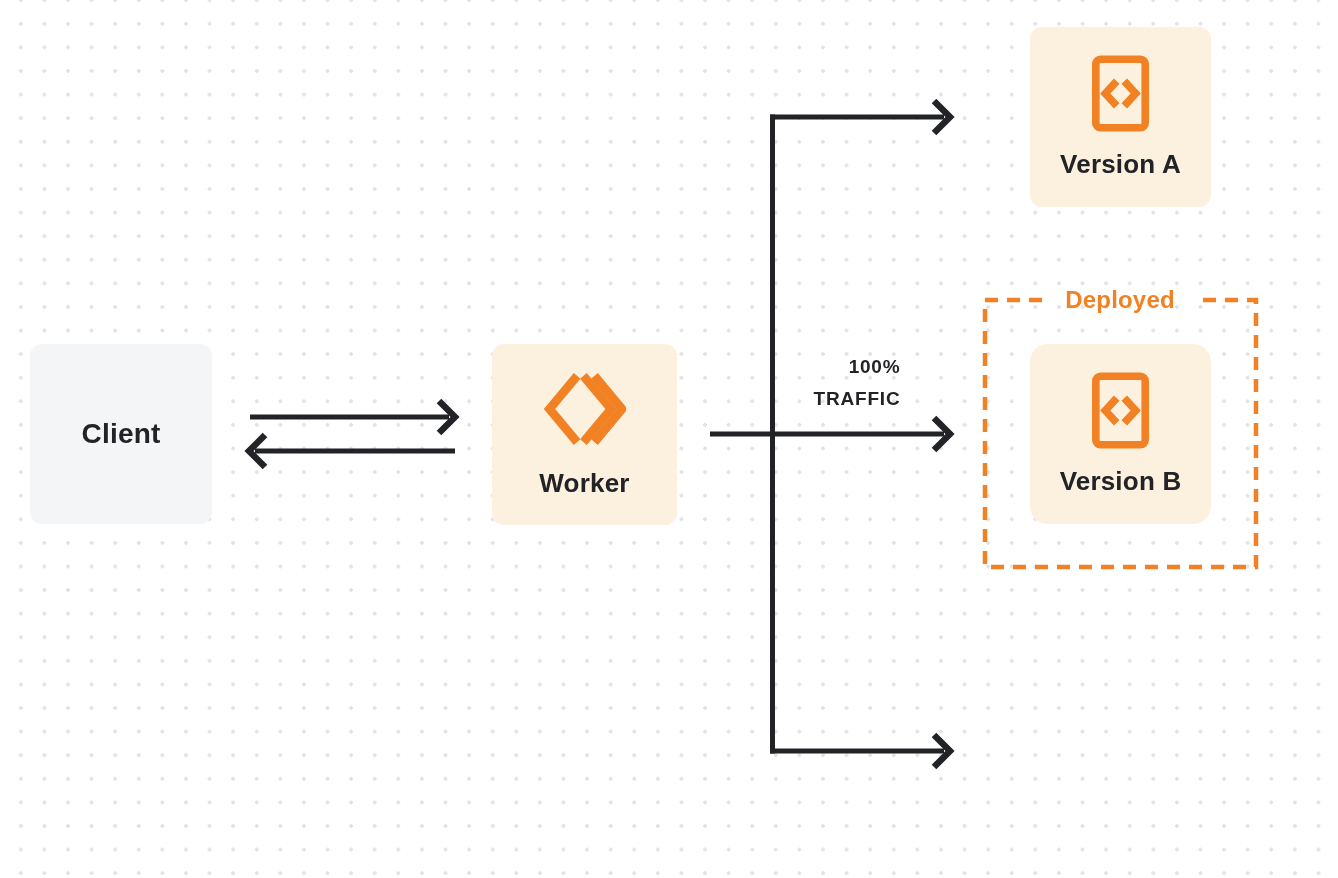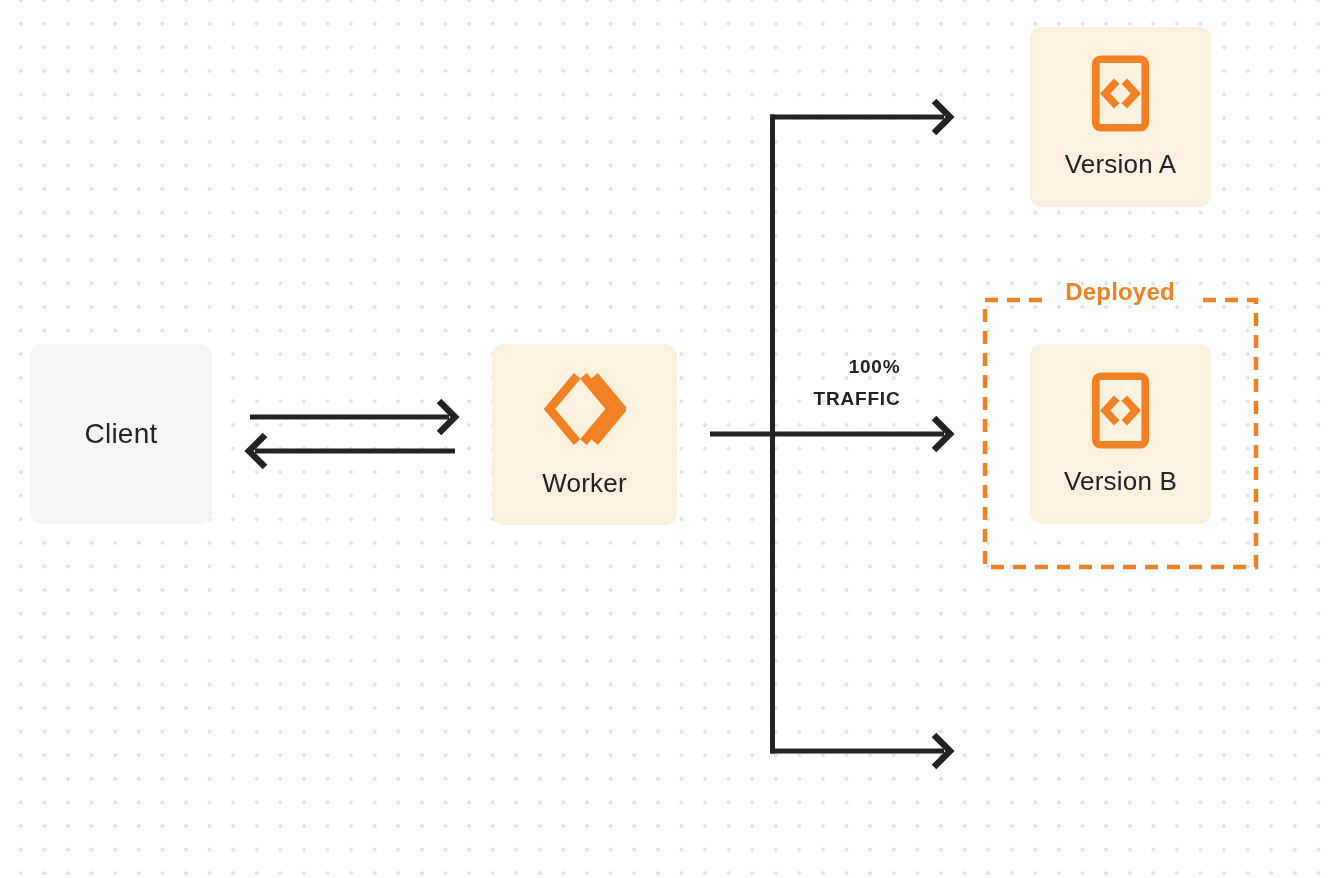--- a/index.html
+++ b/index.html
@@ -46,29 +46,29 @@
     position: absolute;
     border-radius: 12px;
     display: flex;
     flex-direction: column;
     align-items: center;
     justify-content: center;
   }
   .node-peach { background: var(--node_peach_bg); }
   .node-gray  { background: var(--client_bg); }
   .node-label {
-    font-weight: 400;
+    font-weight: 700;
     color: var(--ink);
     letter-spacing: 0.2px;
   }
   .client-node  { left: 30px;  top: 344px; width: 182px; height: 180px; }
   .worker-node  { left: 492px; top: 344px; width: 185px; height: 181px; gap: 20px; }
   .version-node { left: 1030px; width: 181px; height: 180px; gap: 17px; }
   .version-a { top: 27px; }
-  .version-b { top: 344px; }
+  .version-b { top: 344px; border-radius: 18px; }
   .version-c { top: 661px; }
   .client-node .node-label { font-size: 28px; }
   .worker-node .node-label, .version-node .node-label { font-size: 26px; }
   .icon-slot { display: flex; align-items: center; justify-content: center; }
   .workers-icon-svg { width: 82px; height: 78px; }
   .workers-icon-svg polyline {
     stroke: var(--accent_orange);
     stroke-width: 11;
     fill: none;
     stroke-linejoin: miter;
@@ -94,21 +94,21 @@
     font-weight: 700;
     font-size: 19px;
     line-height: 32px;
     color: var(--ink);
     letter-spacing: 0.8px;
     white-space: nowrap;
   }
   .deployed-label {
     position: absolute;
     left: 1120px;
-    top: 292px;
+    top: 300px;
     transform: translate(-50%, -50%);
     font-weight: 700;
     font-size: 24px;
     color: var(--accent_orange);
     white-space: nowrap;
     letter-spacing: 0.2px;
   }
 </style>
 </head>
 <body>

